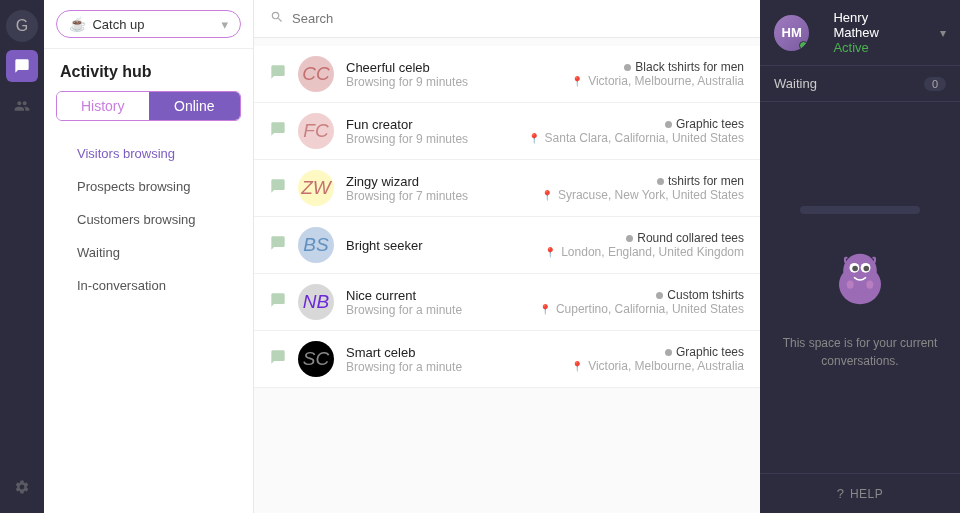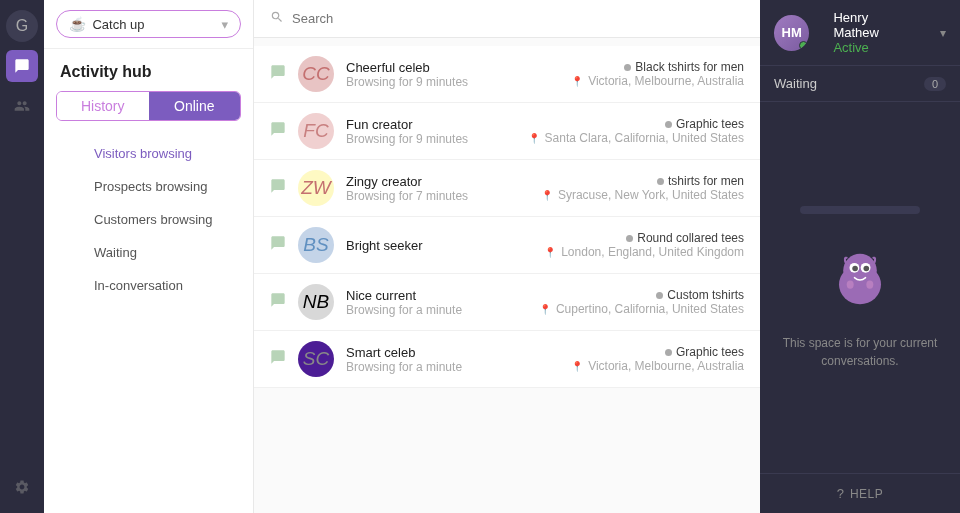--- a/index.html
+++ b/index.html
@@ -89,25 +89,24 @@
       border: none;
       font-weight: 500;
     }
     .tab-btn.active {
       background: #7c5cbf;
       color: white;
     }
 
     .nav-items { padding: 4px 0; }
     .nav-item {
-      padding: 9px 10px;
+      padding: 9px 33px;
       font-size: 13px;
       color: #555;
       cursor: pointer;
-      margin-left: 40px;
     }
     .nav-item.active {
       color: #7c5cbf;
       font-weight: 500;
     }
 
     
     .main-content {
       flex: 1;
       background: #fafafa;
@@ -373,21 +372,21 @@
     </div>
   </div>
       <div class="visitor-row">
     <span class="chat-icon">
       <svg width="16" height="16" viewBox="0 0 24 24" fill="#b8d4b8">
             <path d="M20 2H4c-1.1 0-2 .9-2 2v18l4-4h14c1.1 0 2-.9 2-2V4c0-1.1-.9-2-2-2z"></path>
           </svg>
     </span>
     <div class="visitor-avatar" style="background:#fef9c3; color:#c47070;">ZW</div>
     <div class="visitor-info">
-      <div class="visitor-name">Zingy creator</div>
+      <div class="visitor-name">Zingy wizard</div>
       <div class="visitor-time">Browsing for 7 minutes</div>
     </div>
     <div class="visitor-meta">
       <div class="meta-product">
         <span class="dot gray"></span>
         tshirts for men
       </div>
       <div class="meta-location">
         <span class="pin-icon">📍</span>
         Syracuse, New York, United States
@@ -414,21 +413,21 @@
         London, England, United Kingdom
       </div>
     </div>
   </div>
       <div class="visitor-row">
     <span class="chat-icon">
       <svg width="16" height="16" viewBox="0 0 24 24" fill="#b8d4b8">
             <path d="M20 2H4c-1.1 0-2 .9-2 2v18l4-4h14c1.1 0 2-.9 2-2V4c0-1.1-.9-2-2-2z"></path>
           </svg>
     </span>
-    <div class="visitor-avatar" style="background:#d8d8d8; color:#000000;">NB</div>
+    <div class="visitor-avatar" style="background:#d8d8d8; color:#6d28d9;">NB</div>
     <div class="visitor-info">
       <div class="visitor-name">Nice current</div>
       <div class="visitor-time">Browsing for a minute</div>
     </div>
     <div class="visitor-meta">
       <div class="meta-product">
         <span class="dot gray"></span>
         Custom tshirts
       </div>
       <div class="meta-location">
@@ -436,21 +435,21 @@
         Cupertino, California, United States
       </div>
     </div>
   </div>
       <div class="visitor-row">
     <span class="chat-icon">
       <svg width="16" height="16" viewBox="0 0 24 24" fill="#b8d4b8">
             <path d="M20 2H4c-1.1 0-2 .9-2 2v18l4-4h14c1.1 0 2-.9 2-2V4c0-1.1-.9-2-2-2z"></path>
           </svg>
     </span>
-    <div class="visitor-avatar" style="background:#4c1d95; color:#888;">SC</div>
+    <div class="visitor-avatar" style="background:#000000; color:#888;">SC</div>
     <div class="visitor-info">
       <div class="visitor-name">Smart celeb</div>
       <div class="visitor-time">Browsing for a minute</div>
     </div>
     <div class="visitor-meta">
       <div class="meta-product">
         <span class="dot gray"></span>
         Graphic tees
       </div>
       <div class="meta-location">

